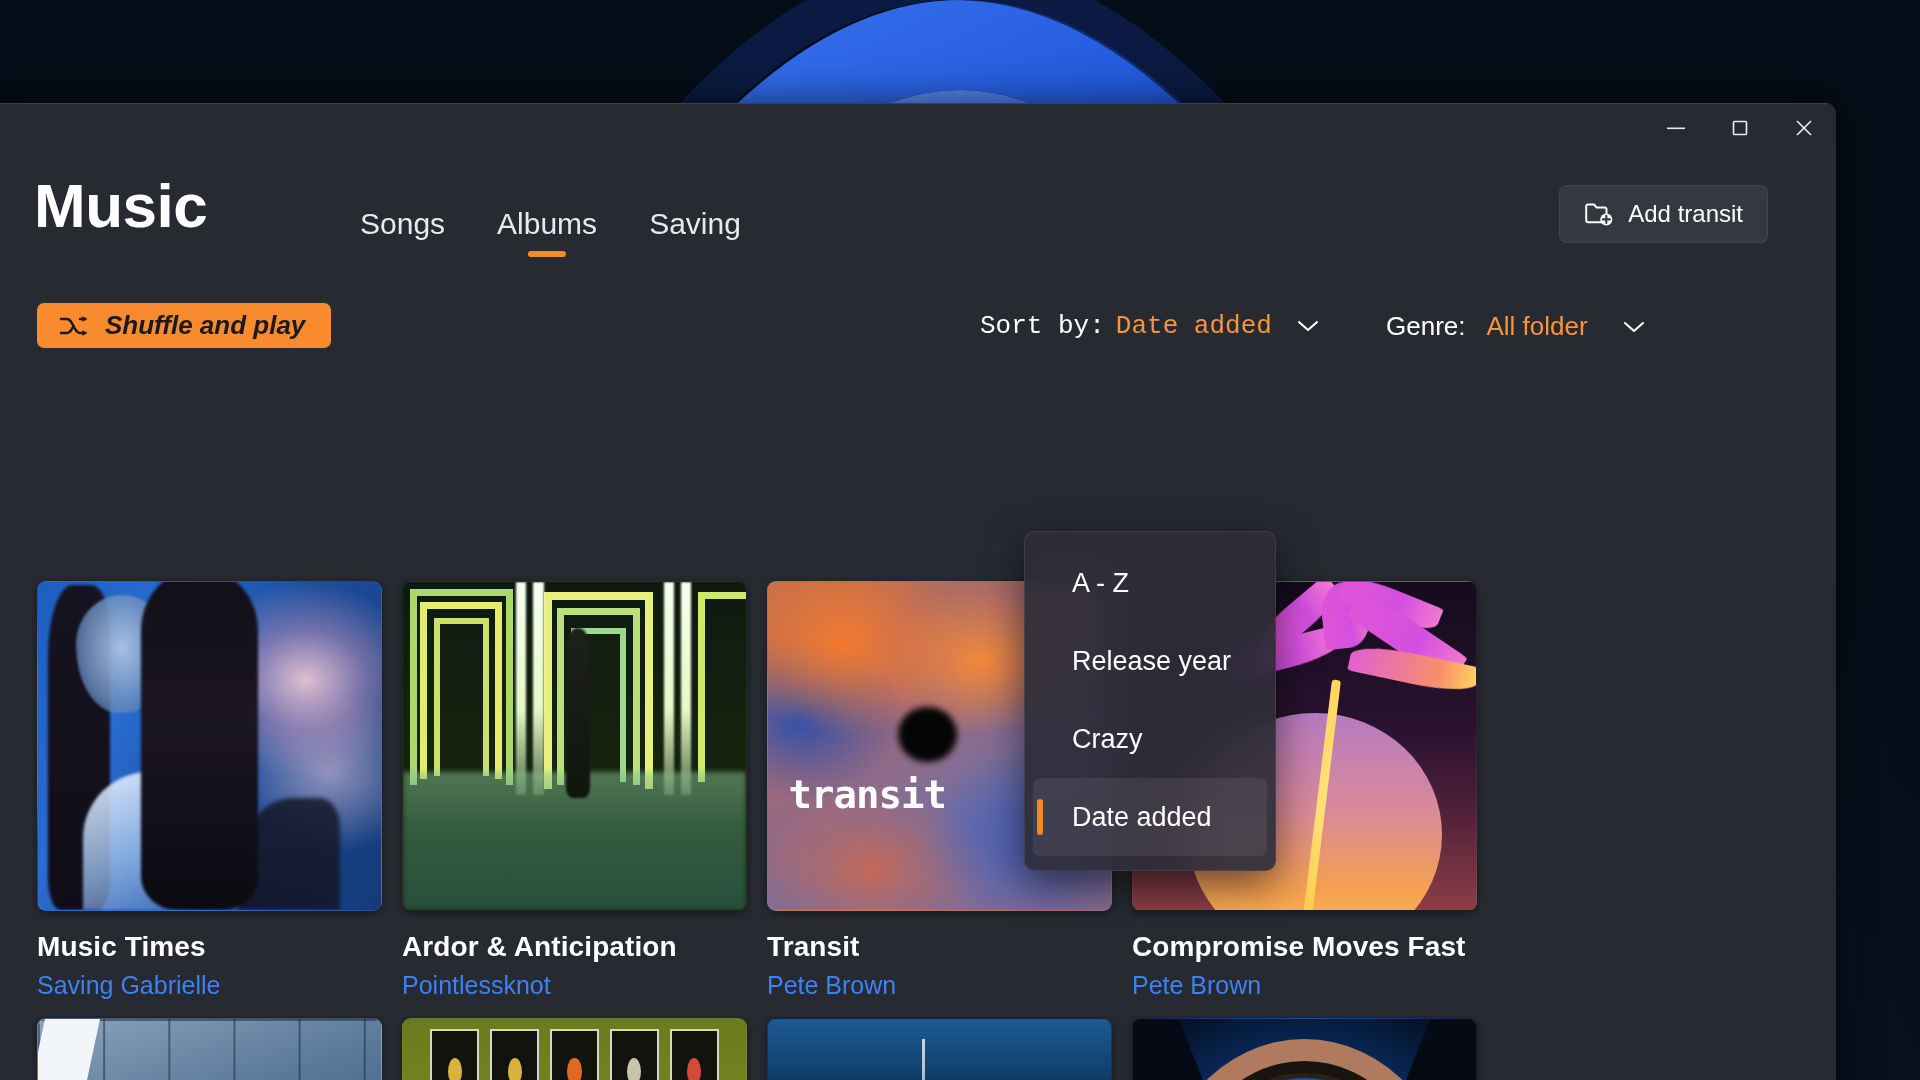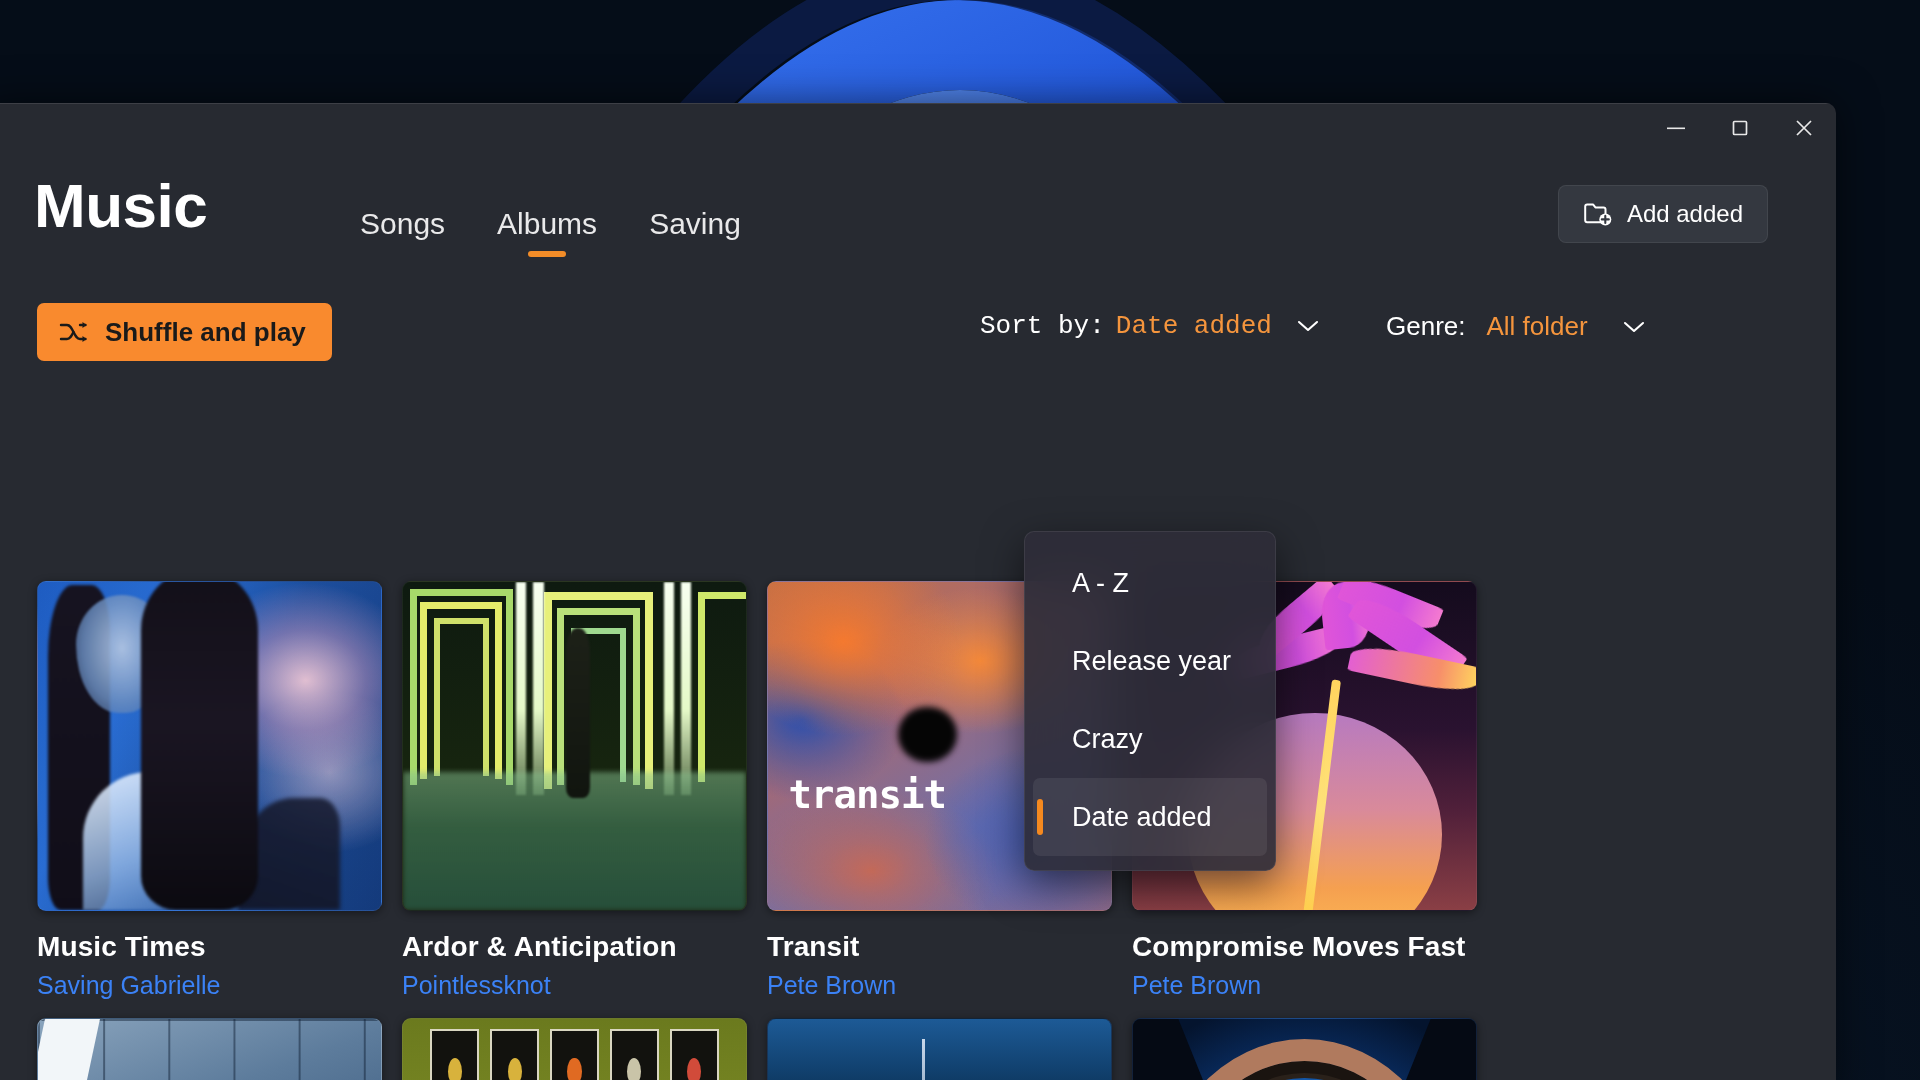--- a/index.html
+++ b/index.html
@@ -132,32 +132,33 @@
   #toolbar {
     position: absolute;
     left: 0; right: 0;
     top: 190px;
     height: 86px;
   }
   #shuffle-btn {
     position: absolute;
     left: 55px;
     top: 10px;
-    height: 58px;
+    height: 45px;
     padding: 0 26px 0 22px;
     display: flex;
     align-items: center;
     gap: 16px;
     background: #F98A2E;
     border: none;
     border-radius: 7px;
     color: #1A1A1A;
     font-size: 26px;
     font-weight: 600;
     cursor: pointer;
+    font-style: italic;
   }
   .filter-group {
     position: absolute;
     top: 18px;
     display: flex;
     align-items: center;
     gap: 11px;
     font-size: 26px;
     color: #FFFFFF;
     white-space: nowrap;
@@ -551,21 +552,21 @@
         
       </div>
     </div>
 
     <div id="add-folder-btn">
       <svg width="30" height="28" viewBox="0 0 30 28">
         <path d="M2.2 6.6 C2.2 5.4 3.1 4.6 4.2 4.6 L10.2 4.6 L12.4 7.4 L20.5 7.4 C21.6 7.4 22.5 8.3 22.5 9.4 L22.5 20.2 C22.5 21.4 21.6 22.2 20.5 22.2 L4.2 22.2 C3.1 22.2 2.2 21.4 2.2 20.2 Z" fill="none" stroke="#FFFFFF" stroke-width="2" stroke-linejoin="round"></path>
         <circle cx="22.3" cy="19.4" r="6" fill="#FFFFFF"></circle>
         <path d="M22.3 15.9 L22.3 22.9 M18.8 19.4 L25.8 19.4" stroke="#343840" stroke-width="2.1" stroke-linecap="round"></path>
       </svg>
-      <span>Add added</span>
+      <span>Add transit</span>
     </div>
   </div>
 
   <div id="toolbar">
     <button id="shuffle-btn">
       <svg width="30" height="24" viewBox="0 0 30 24">
         <path d="M2 5 L8 5 C11 5 12.5 8 14.5 12 C16.5 16 18 19 21 19 L26.5 19" fill="none" stroke="#1A1A1A" stroke-width="2.4" stroke-linecap="round"></path>
         <path d="M2 19 L8 19 C11 19 12.5 16 14.5 12" fill="none" stroke="#1A1A1A" stroke-width="2.4" stroke-linecap="round"></path>
         <path d="M21 5 L26.5 5" fill="none" stroke="#1A1A1A" stroke-width="2.4" stroke-linecap="round"></path>
         <path d="M23.5 2 L27.5 5 L23.5 8 Z" fill="#1A1A1A"></path>

